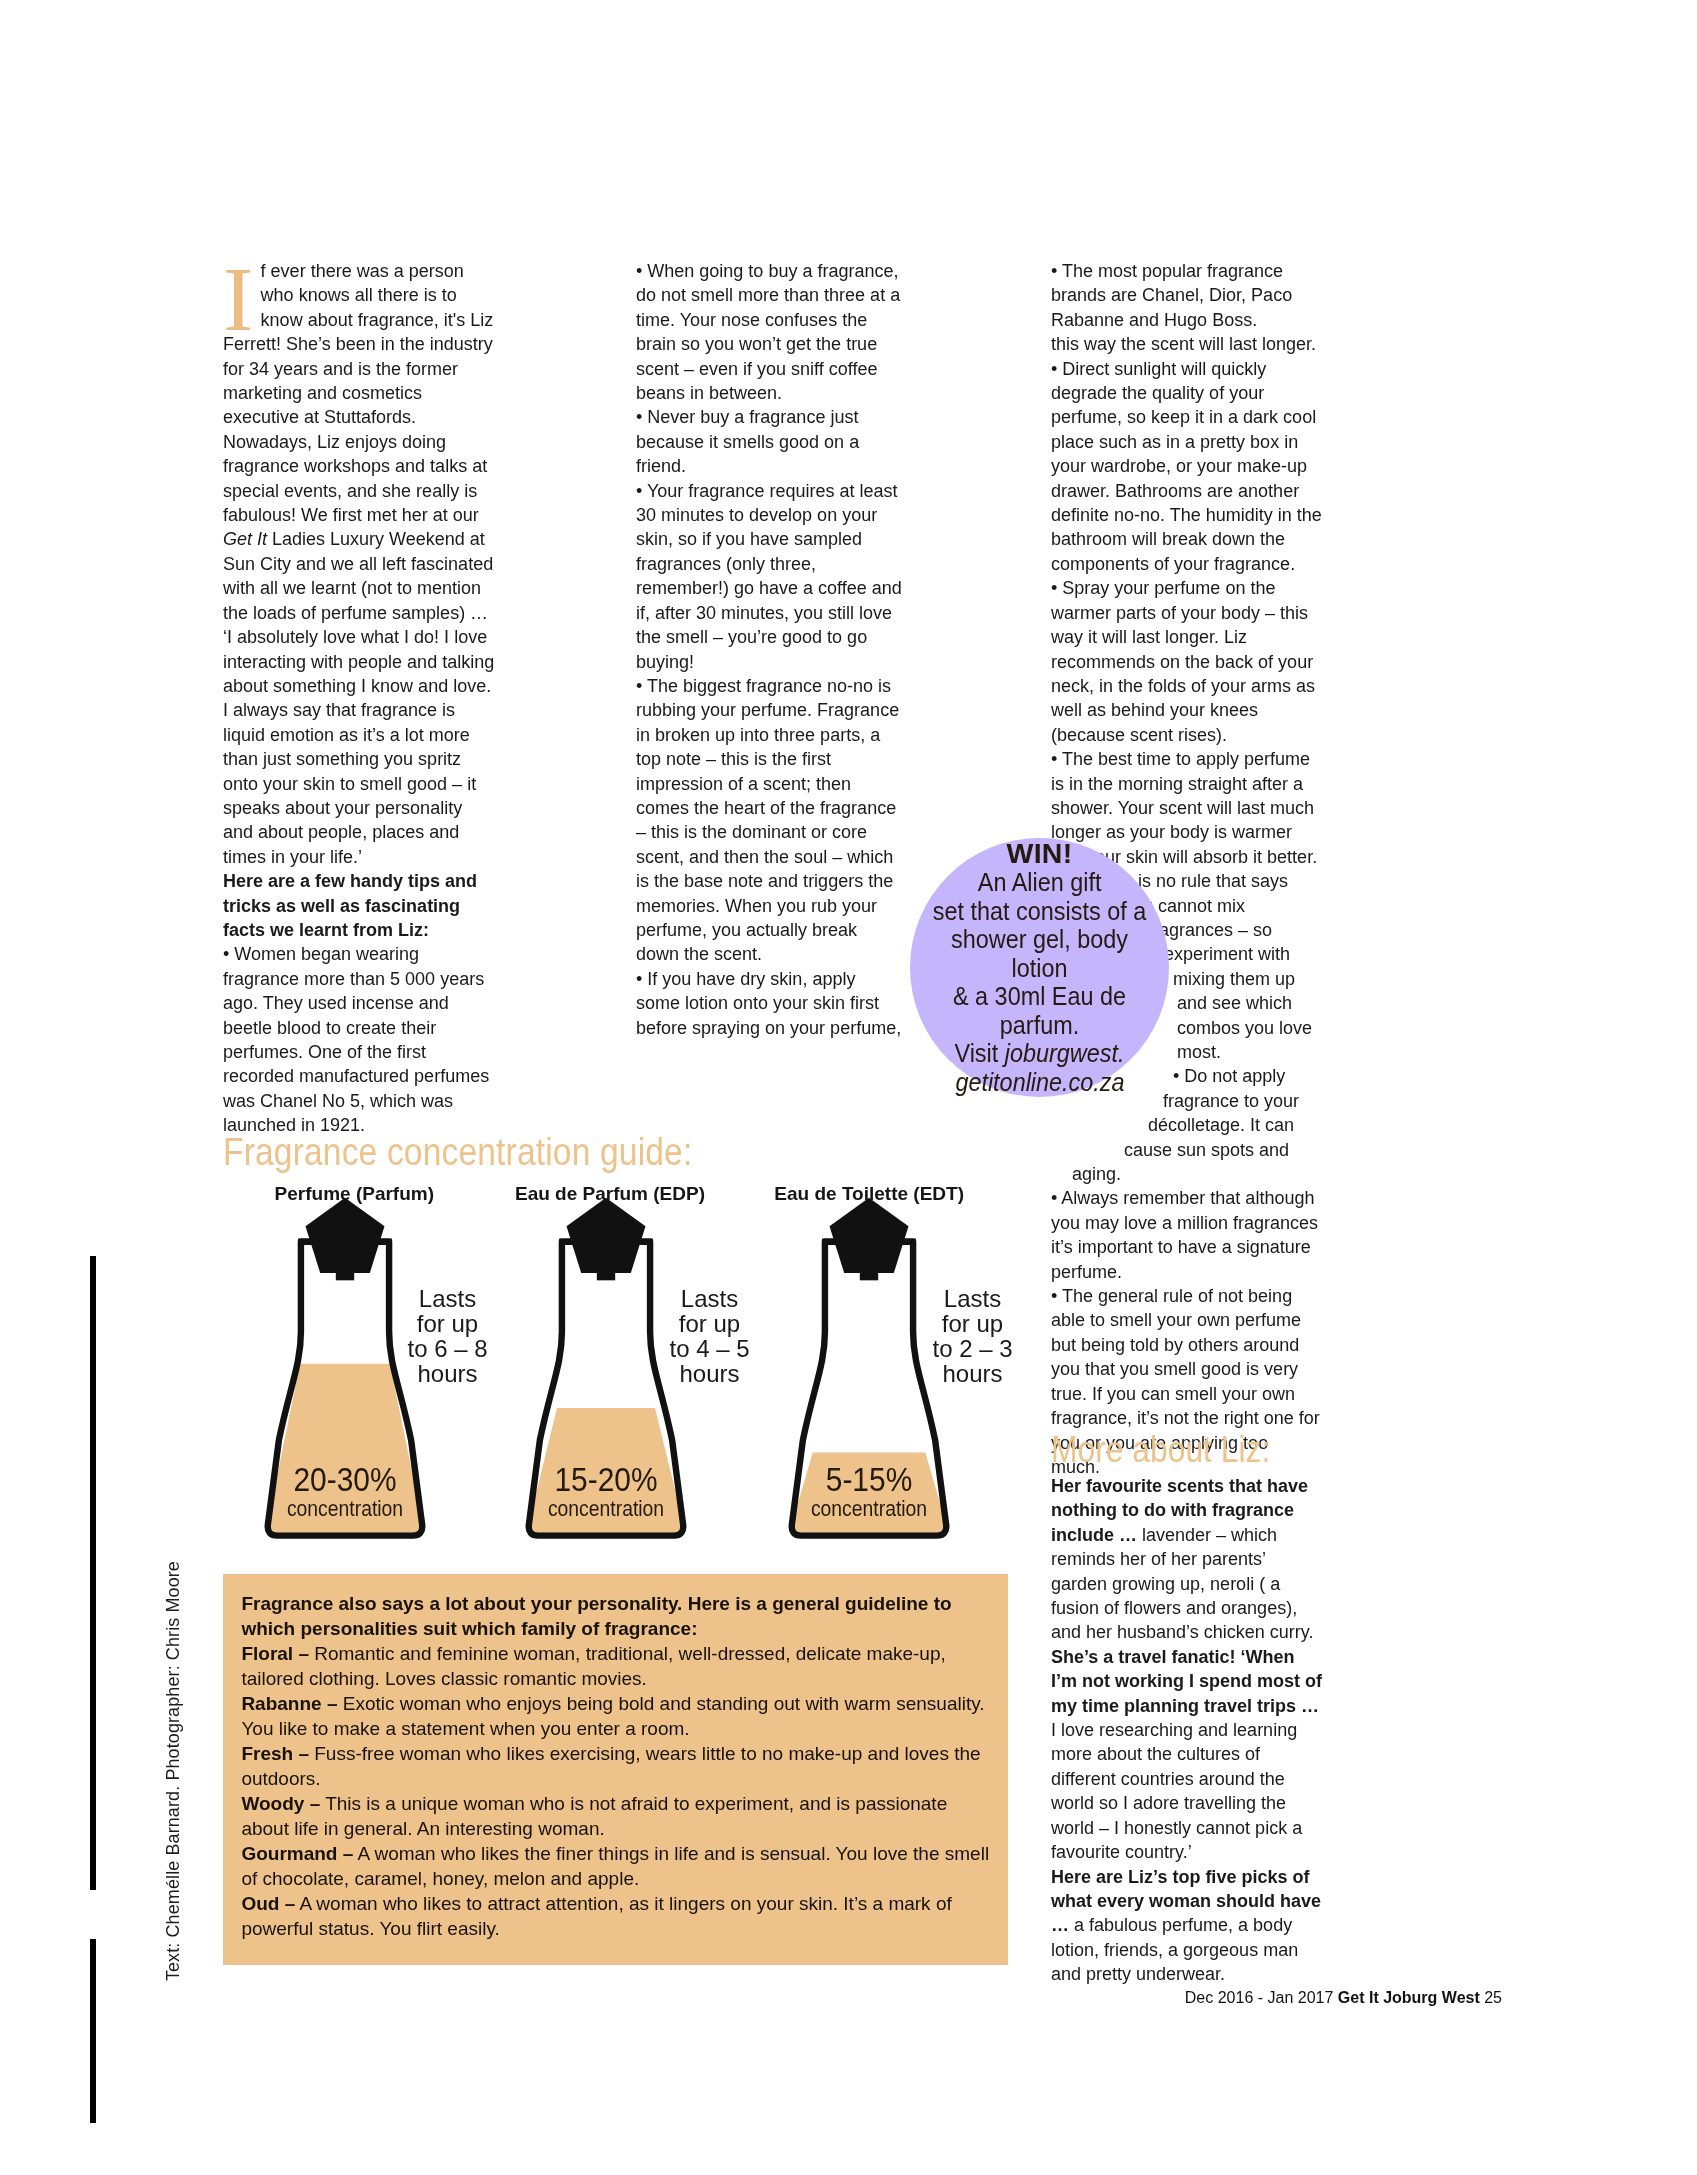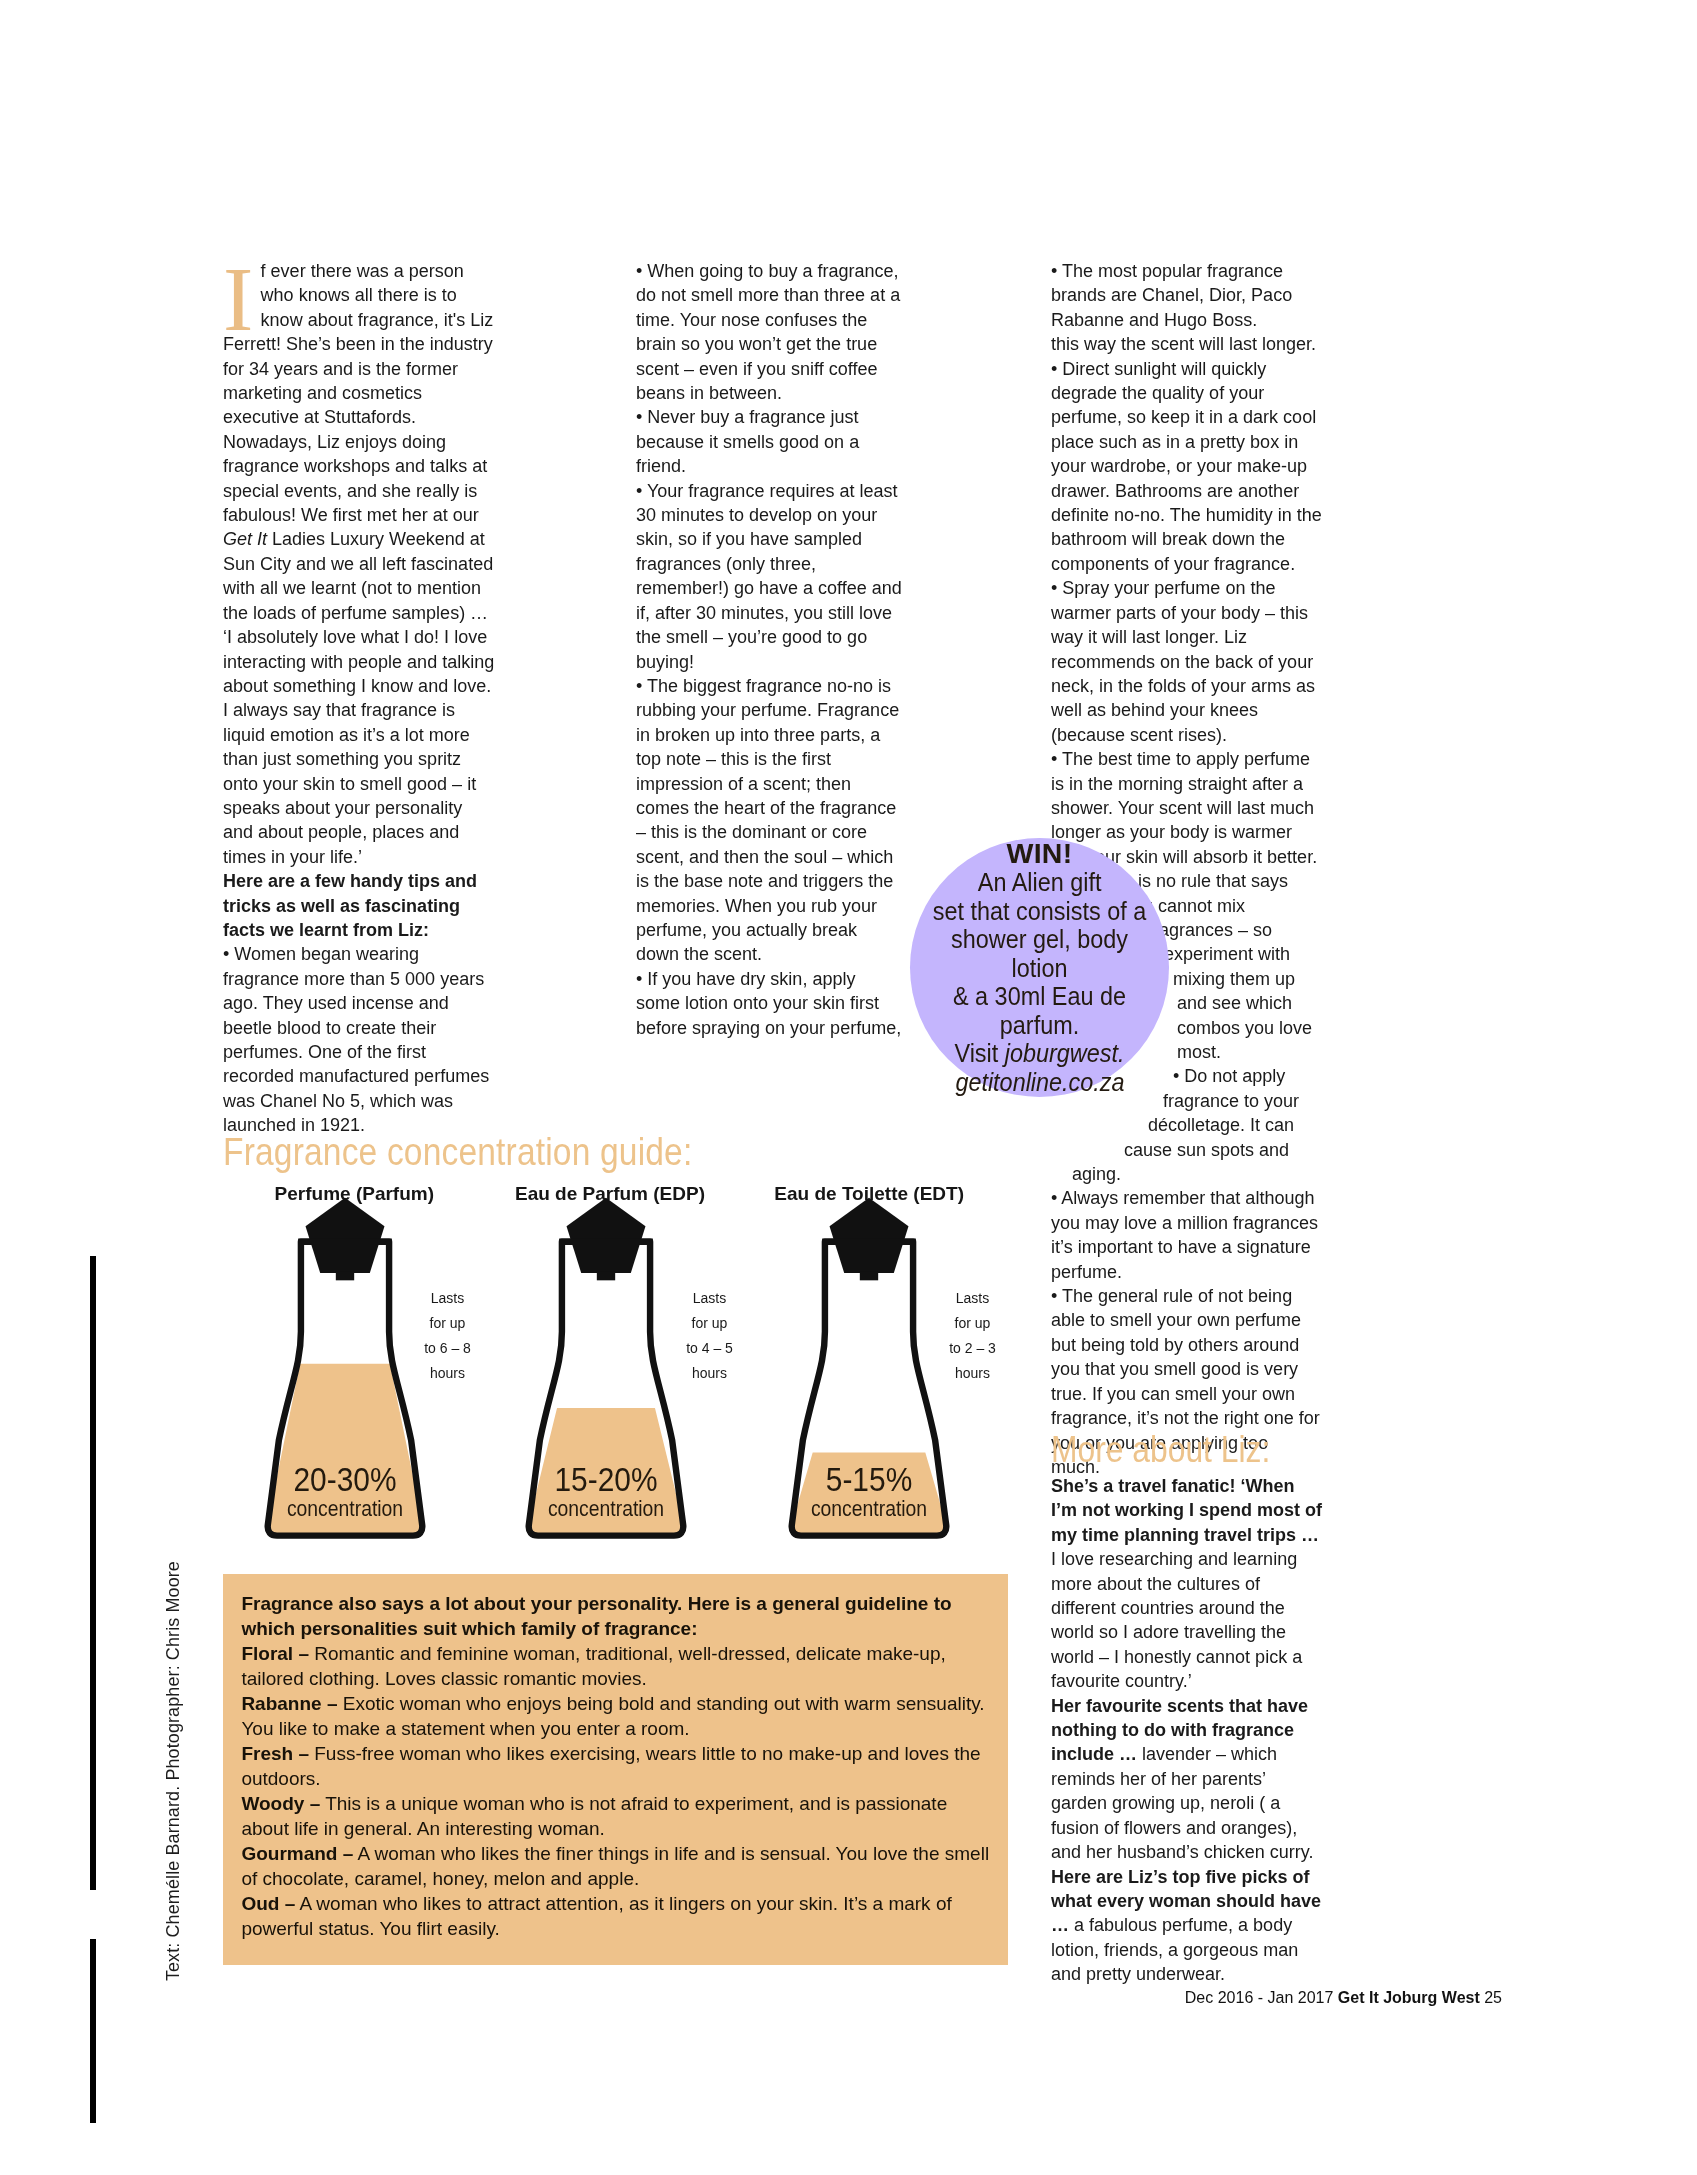--- a/index.html
+++ b/index.html
@@ -56,21 +56,21 @@
   .bo1{left:253px;}
   .bo2{left:514px;}
   .bo3{left:777px;}
   .bottle svg{display:block;width:184px;height:349px;overflow:visible;}
   .pctwrap{position:absolute;left:0;width:184px;text-align:center;
            font-family:"Liberation Sans Narrow","Liberation Sans",sans-serif;
            color:#241a0e;}
   .pct{font-size:34px;line-height:35px;transform:scaleX(.88);}
   .conc{font-size:22px;line-height:23px;transform:scaleX(.88);}
 
-  .lasts{position:absolute;font-size:14px;line-height:25px;text-align:center;
+  .lasts{position:absolute;font-size:24px;line-height:25px;text-align:center;
          color:#1a1a1a;width:101px;}
   .la1{left:397px;top:1286px;}
   .la2{left:659px;top:1286px;}
   .la3{left:922px;top:1286px;}
 
   
   .panel{position:absolute;left:223px;top:1574px;width:785px;
          background:#eec28b;padding:16.5px 18.4px 24px 18.4px;box-sizing:border-box;
          font-size:19px;line-height:25px;color:#181209;
          font-family:"Liberation Sans Narrow","Liberation Sans",sans-serif;}
@@ -262,21 +262,21 @@
       <p><b>Rabanne –</b><span> Exotic woman who enjoys being bold and standing out with warm sensuality. You like to make a statement when you enter a room.</span></p>
       <p><b>Fresh –</b><span> Fuss-free woman who likes exercising, wears little to no make-up and loves the outdoors.</span></p>
       <p><b>Woody –</b><span> This is a unique woman who is not afraid to experiment, and is passionate about life in general. An interesting woman.</span></p>
       <p><b>Gourmand –</b><span> A woman who likes the finer things in life and is sensual. You love the smell of chocolate, caramel, honey, melon and apple.</span></p>
       <p><b>Oud –</b><span> A woman who likes to attract attention, as it lingers on your skin. It’s a mark of powerful status. You flirt easily.</span></p>
     </div>
 </div>
 
 <div class="liz-h">More about Liz:</div>
 <div class="liz-body">
+  <p><b>Her favourite scents that have nothing to do with fragrance include …</b><span> lavender – which reminds her of her parents’ garden growing up, neroli ( a fusion of flowers and oranges), and her husband’s chicken curry.</span></p>
   <p><b>She’s a travel fanatic! ‘When I’m not working I spend most of my time planning travel trips …</b><span> I love researching and learning more about the cultures of different countries around the world so I adore travelling the world – I honestly cannot pick a favourite country.’</span></p>
-  <p><b>Her favourite scents that have nothing to do with fragrance include …</b><span> lavender – which reminds her of her parents’ garden growing up, neroli ( a fusion of flowers and oranges), and her husband’s chicken curry.</span></p>
   <p><b>Here are Liz’s top five picks of what every woman should have …</b><span> a fabulous perfume, a body lotion, friends, a gorgeous man and pretty underwear.</span></p>
 </div>
 
 <div class="footer">
   <span>Dec 2016 - Jan 2017 </span><span class="bf">Get It Joburg West</span><span> 25</span>
 </div>
 
 
 </body></html>

